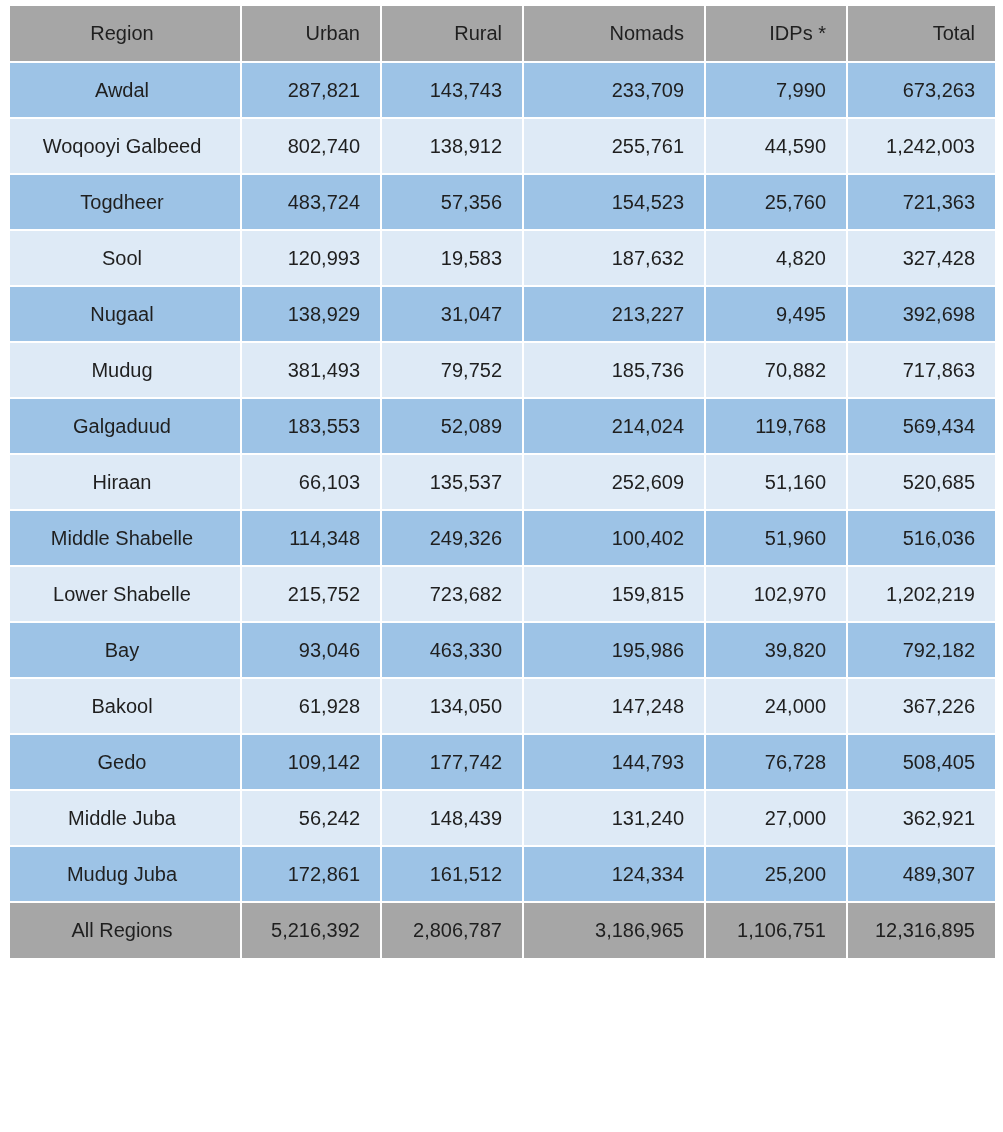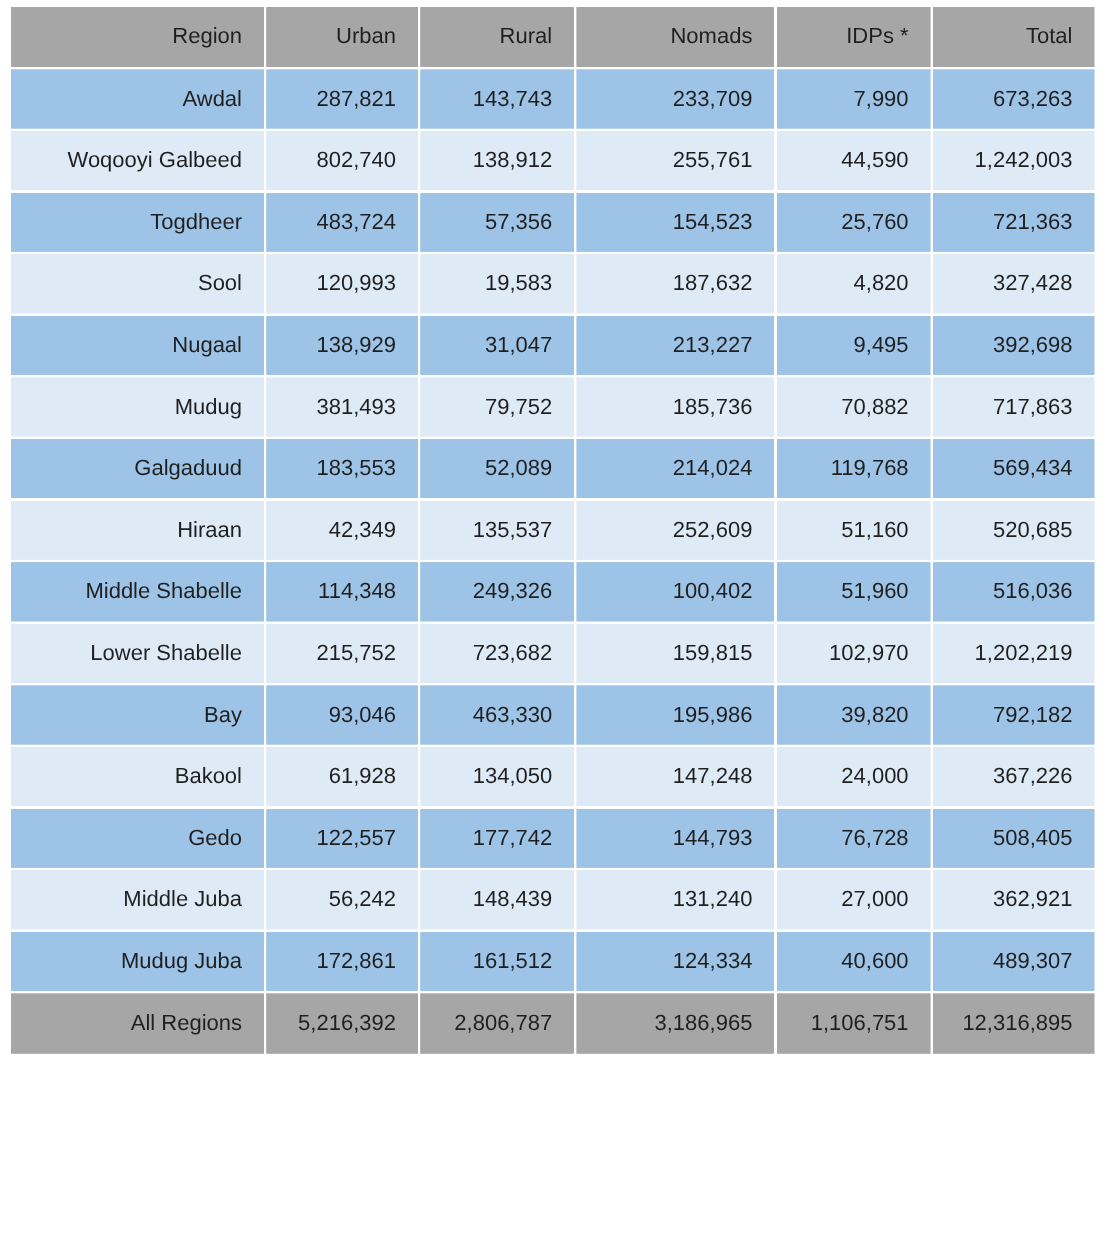--- a/index.html
+++ b/index.html
@@ -38,21 +38,21 @@
   table.pop-table tbody tr { height: 56px; }
   table.pop-table tfoot tr { height: 57px; }
 
   table.pop-table thead th,
   table.pop-table tfoot td {
     background: var(--header-bg, #A6A6A6);
   }
   table.pop-table tbody tr:nth-child(odd) td  { background: var(--row-dark, #9DC3E6); }
   table.pop-table tbody tr:nth-child(even) td { background: var(--row-light, #DEEAF6); }
 
-  .txt  { text-align: right; }
+  .txt  { text-align: center; }
   .num  { text-align: right; }
   .bold { font-weight: bold; }
 </style>
 </head>
 <body>
 
 <div class="page">
   <table class="pop-table">
     <colgroup>
         <col style="width: 232px;">
@@ -124,21 +124,21 @@
         <tr>
           <td class="txt">Galgaduud</td>
           <td class="num">183,553</td>
           <td class="num">52,089</td>
           <td class="num">214,024</td>
           <td class="num">119,768</td>
           <td class="num">569,434</td>
         </tr>
         <tr>
           <td class="txt">Hiraan</td>
-          <td class="num">42,349</td>
+          <td class="num">66,103</td>
           <td class="num">135,537</td>
           <td class="num">252,609</td>
           <td class="num">51,160</td>
           <td class="num">520,685</td>
         </tr>
         <tr>
           <td class="txt">Middle Shabelle</td>
           <td class="num">114,348</td>
           <td class="num">249,326</td>
           <td class="num">100,402</td>
@@ -164,40 +164,40 @@
         <tr>
           <td class="txt">Bakool</td>
           <td class="num">61,928</td>
           <td class="num">134,050</td>
           <td class="num">147,248</td>
           <td class="num">24,000</td>
           <td class="num">367,226</td>
         </tr>
         <tr>
           <td class="txt">Gedo</td>
-          <td class="num">122,557</td>
+          <td class="num">109,142</td>
           <td class="num">177,742</td>
           <td class="num">144,793</td>
           <td class="num">76,728</td>
           <td class="num">508,405</td>
         </tr>
         <tr>
           <td class="txt">Middle Juba</td>
           <td class="num">56,242</td>
           <td class="num">148,439</td>
           <td class="num">131,240</td>
           <td class="num">27,000</td>
           <td class="num">362,921</td>
         </tr>
         <tr>
           <td class="txt">Mudug Juba</td>
           <td class="num">172,861</td>
           <td class="num">161,512</td>
           <td class="num">124,334</td>
-          <td class="num">40,600</td>
+          <td class="num">25,200</td>
           <td class="num">489,307</td>
         </tr>
       </tbody>
     <tfoot>
       <tr>
           <td class="txt bold">All Regions</td>
           <td class="num bold">5,216,392</td>
           <td class="num bold">2,806,787</td>
           <td class="num bold">3,186,965</td>
           <td class="num bold">1,106,751</td>

